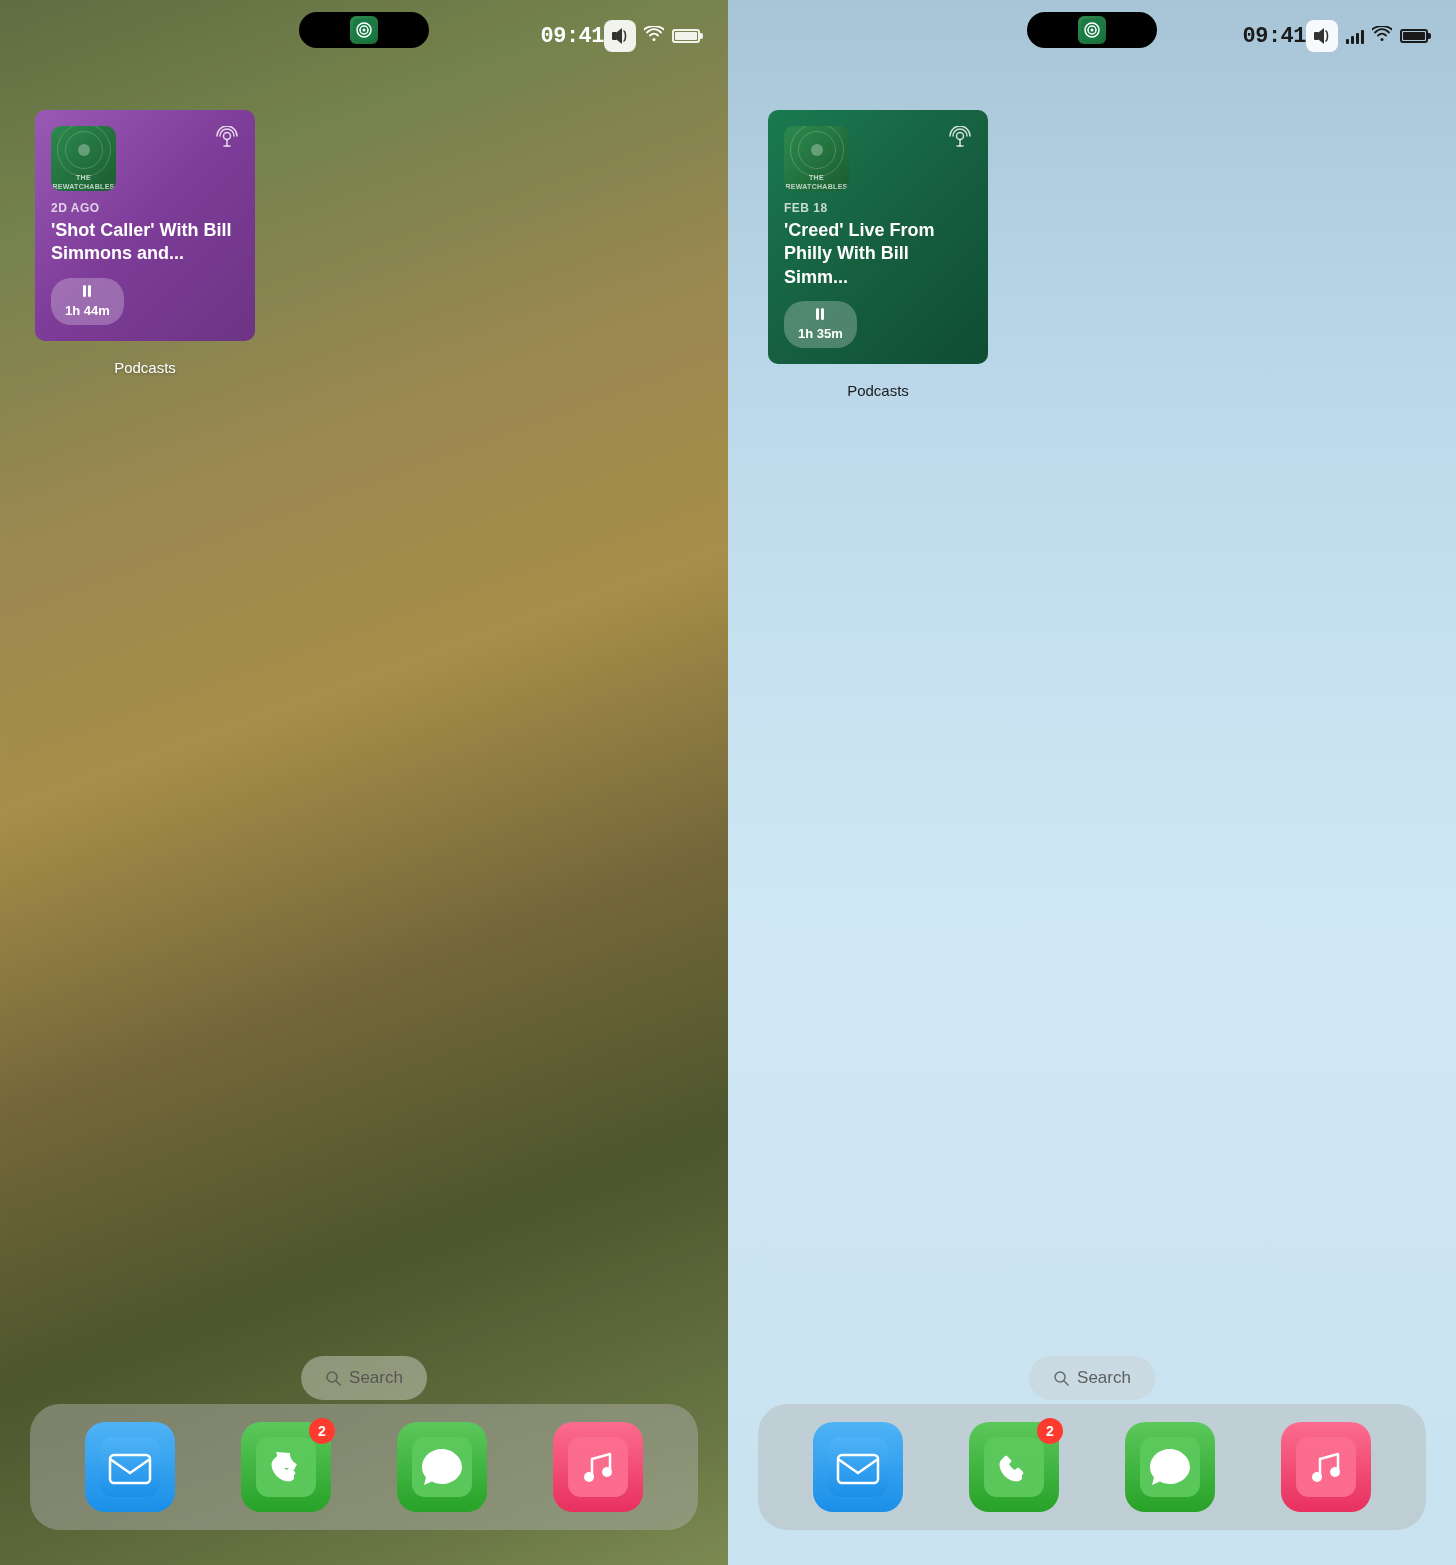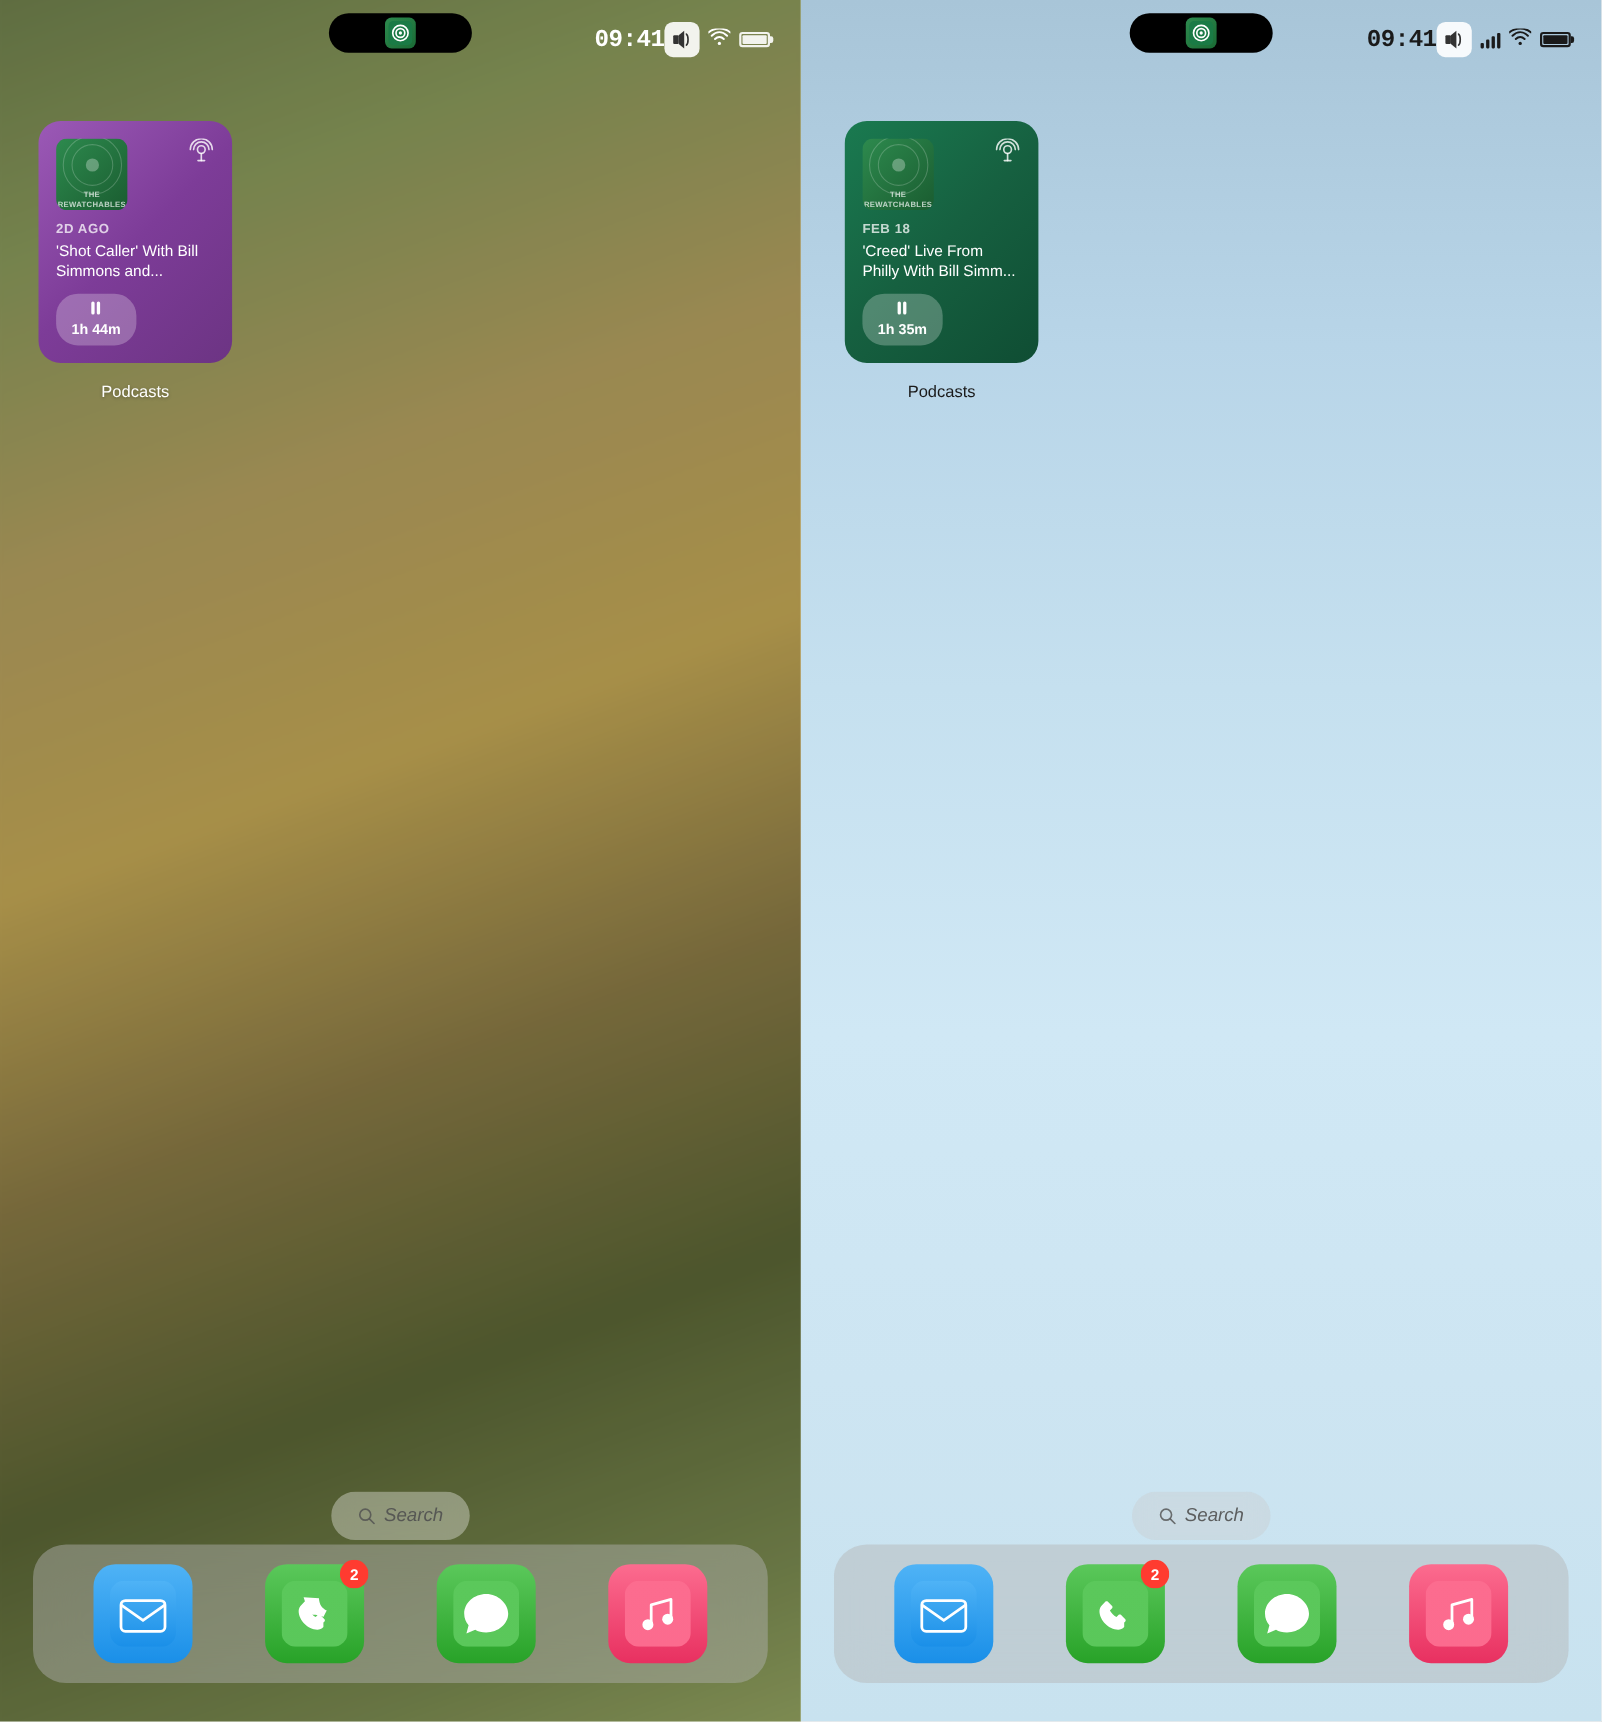--- a/index.html
+++ b/index.html
@@ -197,22 +197,22 @@
 
     
     .widget-container {
       position: absolute;
       top: 110px;
       left: 35px;
       z-index: 10;
     }
 
     .podcast-widget {
-      width: 176px;
-      border-radius: 20px;
+      width: 220px;
+      border-radius: 10px;
       padding: 16px;
       position: relative;
       overflow: hidden;
     }
 
     .podcast-widget-left {
       background: linear-gradient(135deg, #9b59b6 0%, #7d3c98 50%, #6c3483 100%);
     }
 
     .podcast-widget-right {
@@ -255,22 +255,22 @@
 
     .widget-date {
       font-size: 12px;
       font-weight: 600;
       color: rgba(255,255,255,0.75);
       margin-bottom: 4px;
       letter-spacing: 0.5px;
     }
 
     .widget-title {
-      font-size: 14px;
-      font-weight: 400;
+      font-size: 18px;
+      font-weight: 700;
       color: white;
       line-height: 1.3;
       margin-bottom: 12px;
     }
 
     .play-button {
       display: inline-flex;
       align-items: center;
       gap: 6px;
       background: rgba(255,255,255,0.25);
@@ -386,21 +386,20 @@
       transform: translateX(-50%);
       background: rgba(255,255,255,0.35);
       backdrop-filter: blur(10px);
       border-radius: 25px;
       padding: 12px 24px;
       display: flex;
       align-items: center;
       gap: 8px;
       white-space: nowrap;
       z-index: 10;
-      font-style: italic;
     }
 
     .search-text {
       font-size: 17px;
       color: rgba(80,80,80,0.9);
       font-weight: 400;
     }
 
     .search-bar-right {
       background: rgba(200,200,200,0.35);

